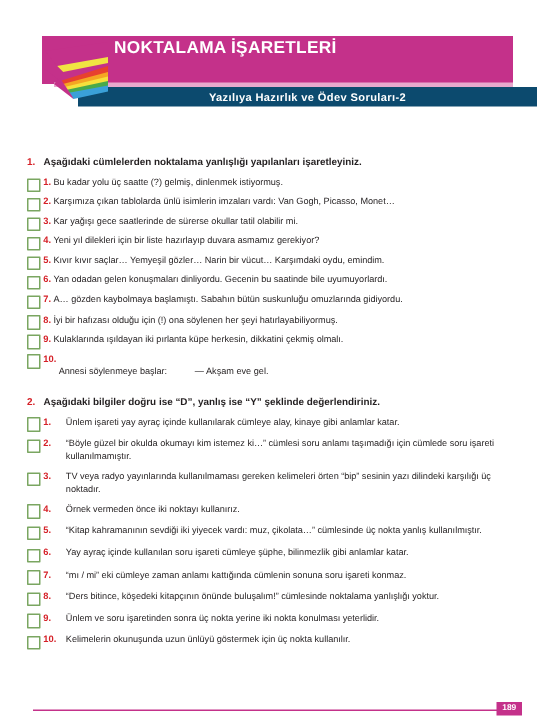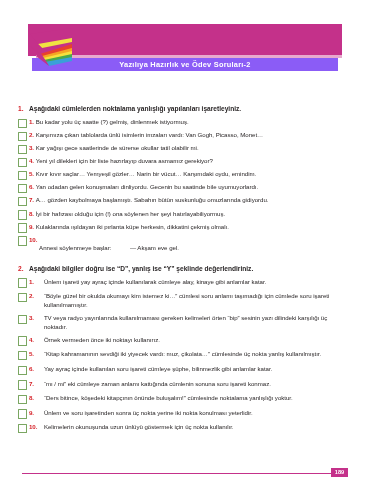--- a/index.html
+++ b/index.html
@@ -61,25 +61,25 @@
   .header-sub {
     color: #ffffff;
     font-size: 8.3px;
     font-weight: bold;
     line-height: 12px;
     letter-spacing: 0.1px;
     white-space: nowrap;
   }
   .banner {
     position: absolute;
-    left: 32px;
+    left: 52px;
     top: 34px;
     width: 306px;
     height: 13px;
-    background: #8b5cf6;
+    background: #0c4a6e;
     z-index: 2;
   }
   .banner-text {
     color: #ffffff;
     font-size: 7.4px;
     font-weight: bold;
     text-align: center;
     line-height: 13px;
     letter-spacing: 0.25px;
   }
@@ -209,20 +209,21 @@
         <polygon points="12,30 44,20 44,26 16,34" fill="#e8412e"></polygon>
         <polygon points="14,32 44,24 44,28 18,36" fill="#f5a623"></polygon>
         <polygon points="15,34 44,27 44,31 19,38" fill="#f7e03c"></polygon>
         <polygon points="16,36 44,30 44,34 20,40" fill="#4aa94a"></polygon>
         <polygon points="17,38 44,33 44,37 21,42" fill="#3aa0d8"></polygon>
         <polygon points="12,28 20,40 21,42 8,32" fill="#c4318a"></polygon>
       </svg>
     </div>
 
     <div class="header-title-wrap">
+      <div class="header-title">NOKTALAMA İŞARETLERİ</div>
     </div>
 
     <div class="banner">
       <div class="banner-text">Yazılıya Hazırlık ve Ödev Soruları-2</div>
     </div>
   </div>
 
   <div class="content">
 
     <div class="section">

